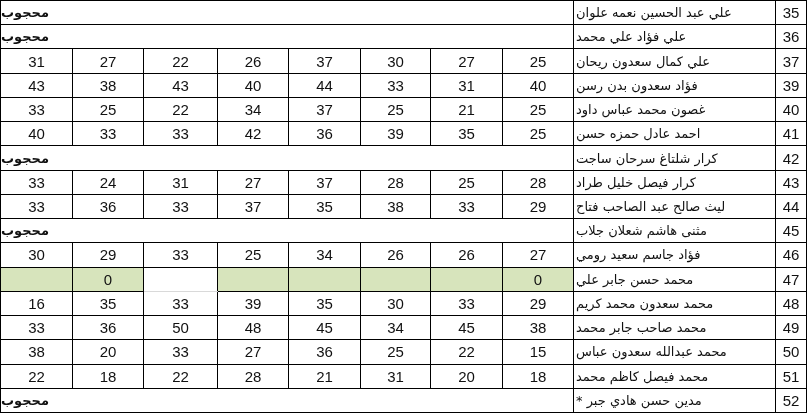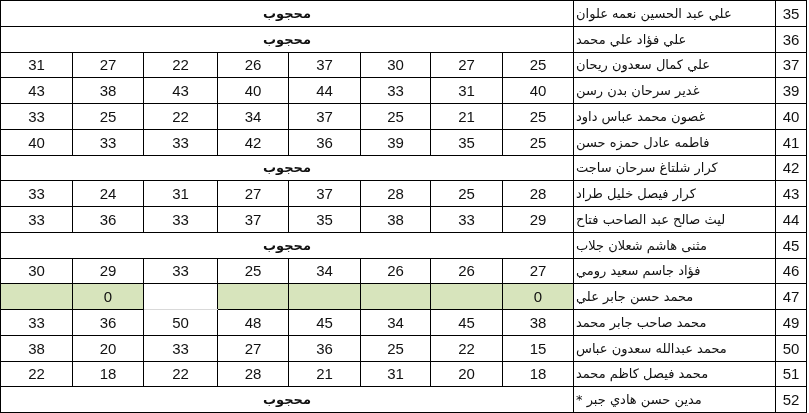--- a/index.html
+++ b/index.html
@@ -28,21 +28,20 @@
     overflow: hidden;
     white-space: nowrap;
     vertical-align: middle;
   }
   td.score-cell {
     text-align: center;
     font-family: "Liberation Sans", sans-serif;
     font-size: 15px;
   }
   td.hidden-cell {
-    text-align: center;
     font-family: "DejaVu Sans", sans-serif;
     font-weight: bold;
     font-size: 13px;
   }
   td.name-cell {
     direction: rtl;
     text-align: left;
     padding-right: 3px;
     padding-left: 2px;
     font-family: "DejaVu Sans", sans-serif;
@@ -103,21 +102,21 @@
         </tr>
         <tr>
           <td class="score-cell">43</td>
           <td class="score-cell">38</td>
           <td class="score-cell">43</td>
           <td class="score-cell">40</td>
           <td class="score-cell">44</td>
           <td class="score-cell">33</td>
           <td class="score-cell">31</td>
           <td class="score-cell">40</td>
-          <td class="name-cell">غدير سرحان بدن رسن</td>
+          <td class="name-cell">فؤاد سعدون بدن رسن</td>
           <td class="num-cell">39</td>
         </tr>
         <tr>
           <td class="score-cell">33</td>
           <td class="score-cell">25</td>
           <td class="score-cell">22</td>
           <td class="score-cell">34</td>
           <td class="score-cell">37</td>
           <td class="score-cell">25</td>
           <td class="score-cell">21</td>
@@ -127,21 +126,21 @@
         </tr>
         <tr>
           <td class="score-cell">40</td>
           <td class="score-cell">33</td>
           <td class="score-cell">33</td>
           <td class="score-cell">42</td>
           <td class="score-cell">36</td>
           <td class="score-cell">39</td>
           <td class="score-cell">35</td>
           <td class="score-cell">25</td>
-          <td class="name-cell">فاطمه عادل حمزه حسن</td>
+          <td class="name-cell">احمد عادل حمزه حسن</td>
           <td class="num-cell">41</td>
         </tr>
         <tr>
           <td colspan="8" class="hidden-cell">محجوب</td>
           <td class="name-cell">كرار شلتاغ سرحان ساجت</td>
           <td class="num-cell">42</td>
         </tr>
         <tr>
           <td class="score-cell">33</td>
           <td class="score-cell">24</td>
@@ -187,20 +186,32 @@
           <td class="score-cell highlight"></td>
           <td class="score-cell highlight">0</td>
           <td class="score-cell plain"></td>
           <td class="score-cell highlight"></td>
           <td class="score-cell highlight"></td>
           <td class="score-cell highlight"></td>
           <td class="score-cell highlight"></td>
           <td class="score-cell highlight">0</td>
           <td class="name-cell">محمد حسن جابر علي</td>
           <td class="num-cell">47</td>
+        </tr>
+        <tr>
+          <td class="score-cell">16</td>
+          <td class="score-cell">35</td>
+          <td class="score-cell">33</td>
+          <td class="score-cell">39</td>
+          <td class="score-cell">35</td>
+          <td class="score-cell">30</td>
+          <td class="score-cell">33</td>
+          <td class="score-cell">29</td>
+          <td class="name-cell">محمد سعدون محمد كريم</td>
+          <td class="num-cell">48</td>
         </tr>
         <tr>
           <td class="score-cell">33</td>
           <td class="score-cell">36</td>
           <td class="score-cell">50</td>
           <td class="score-cell">48</td>
           <td class="score-cell">45</td>
           <td class="score-cell">34</td>
           <td class="score-cell">45</td>
           <td class="score-cell">38</td>

